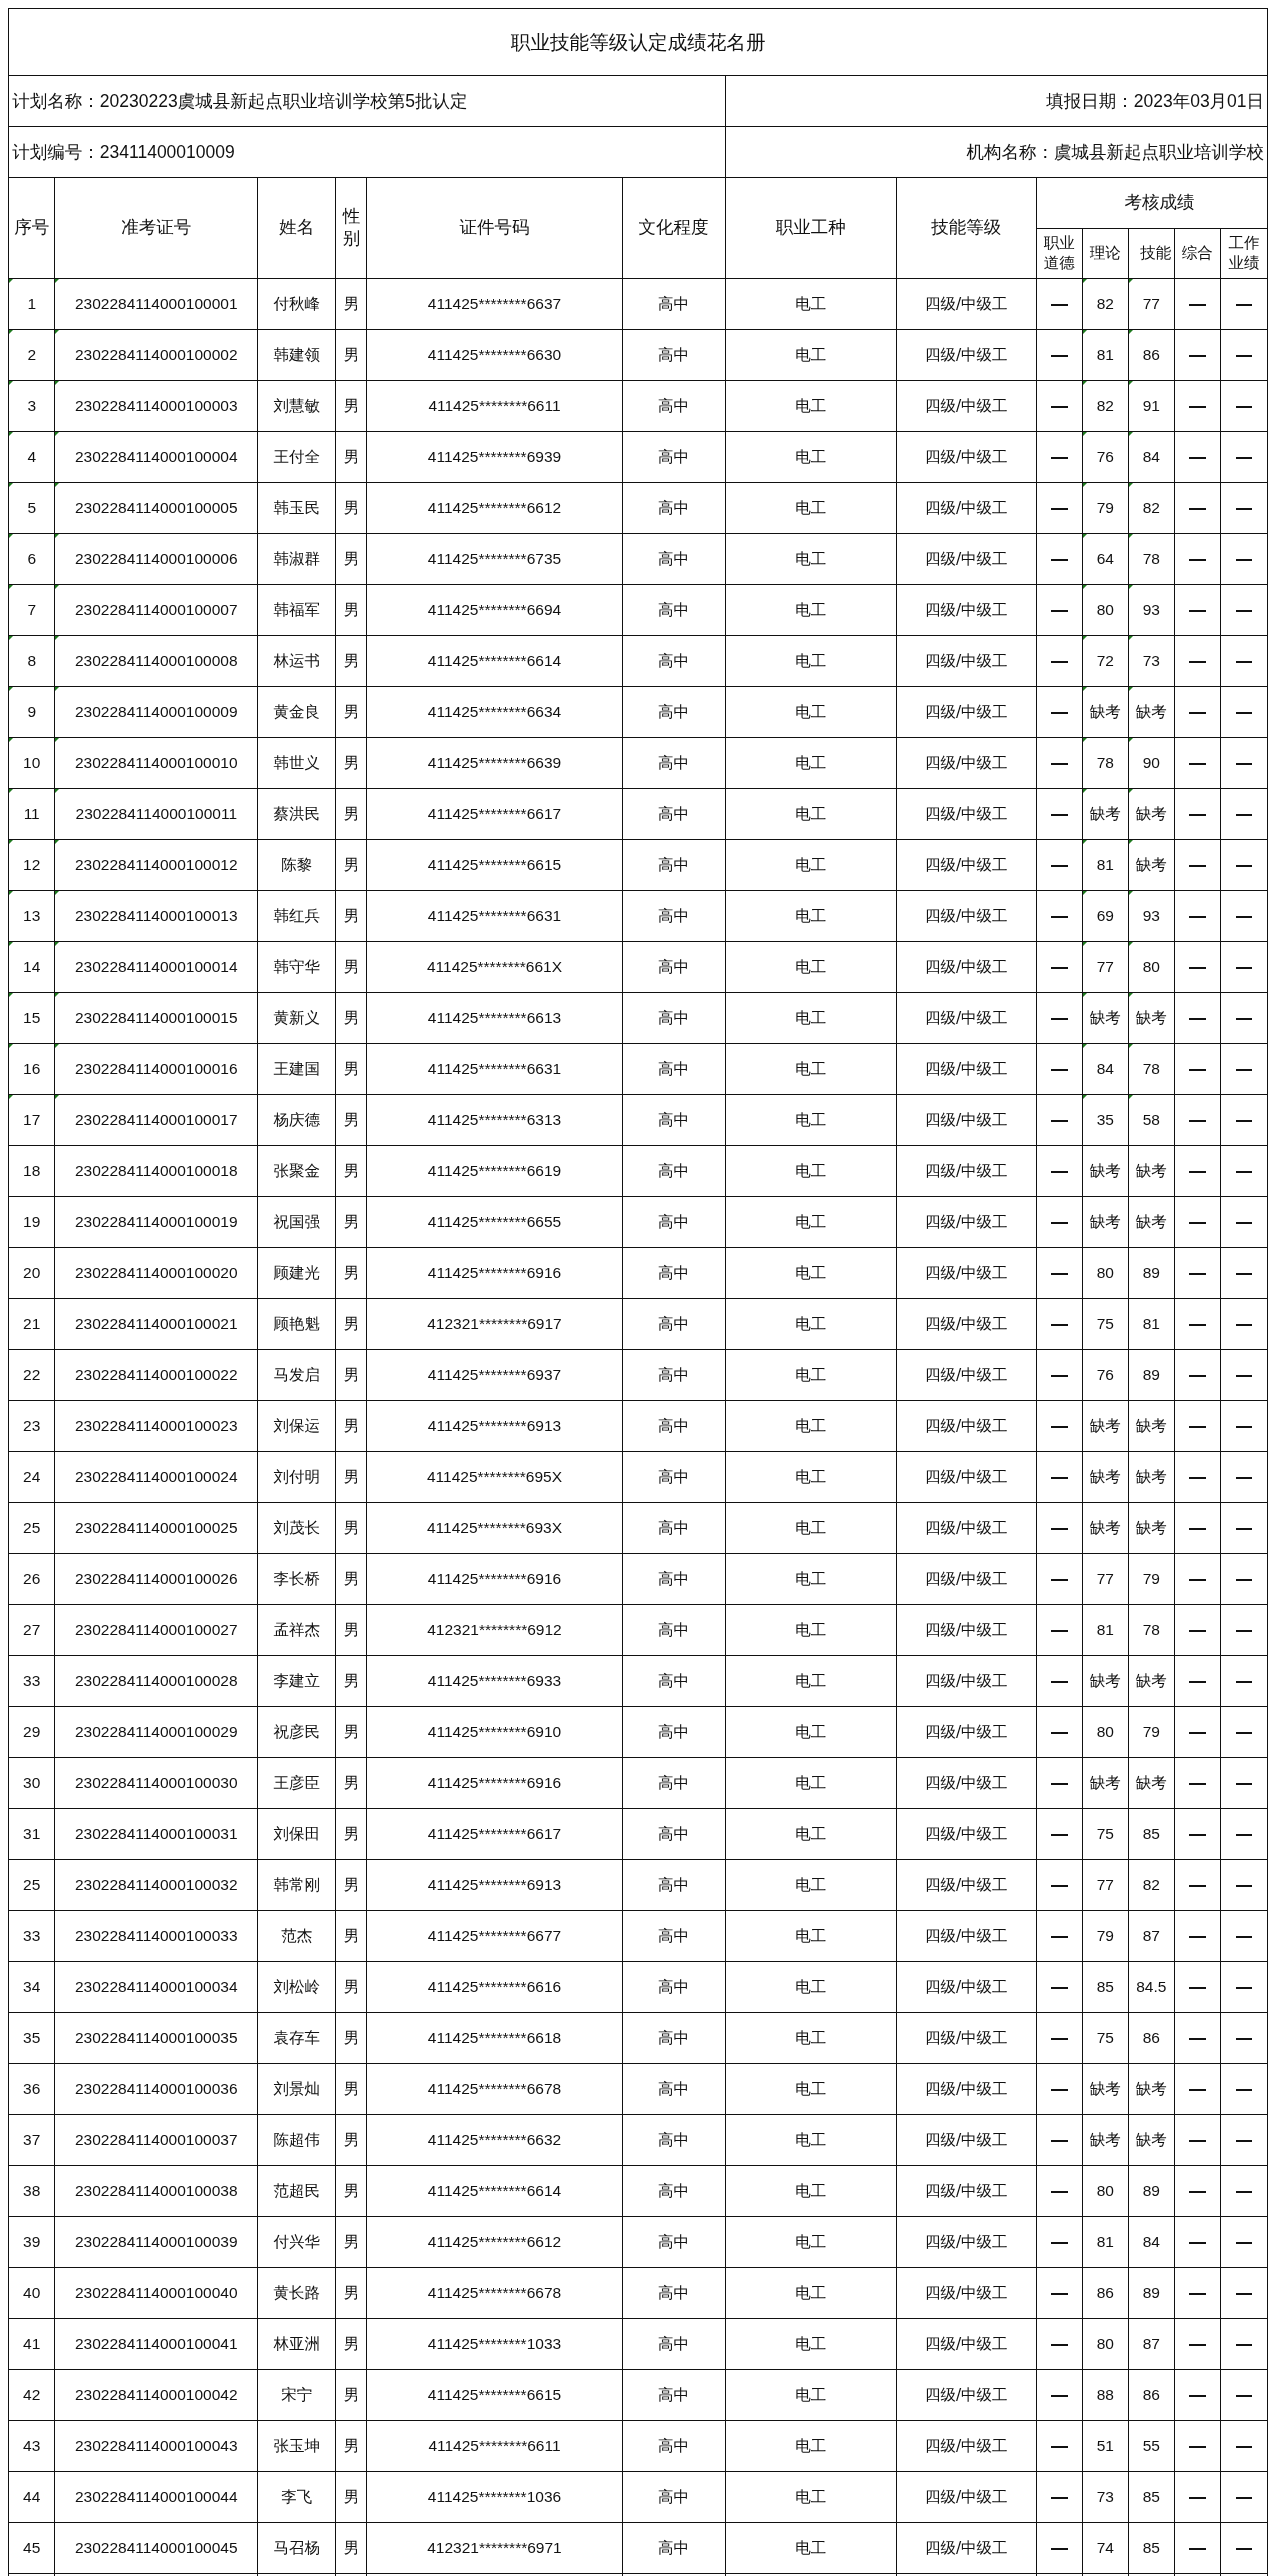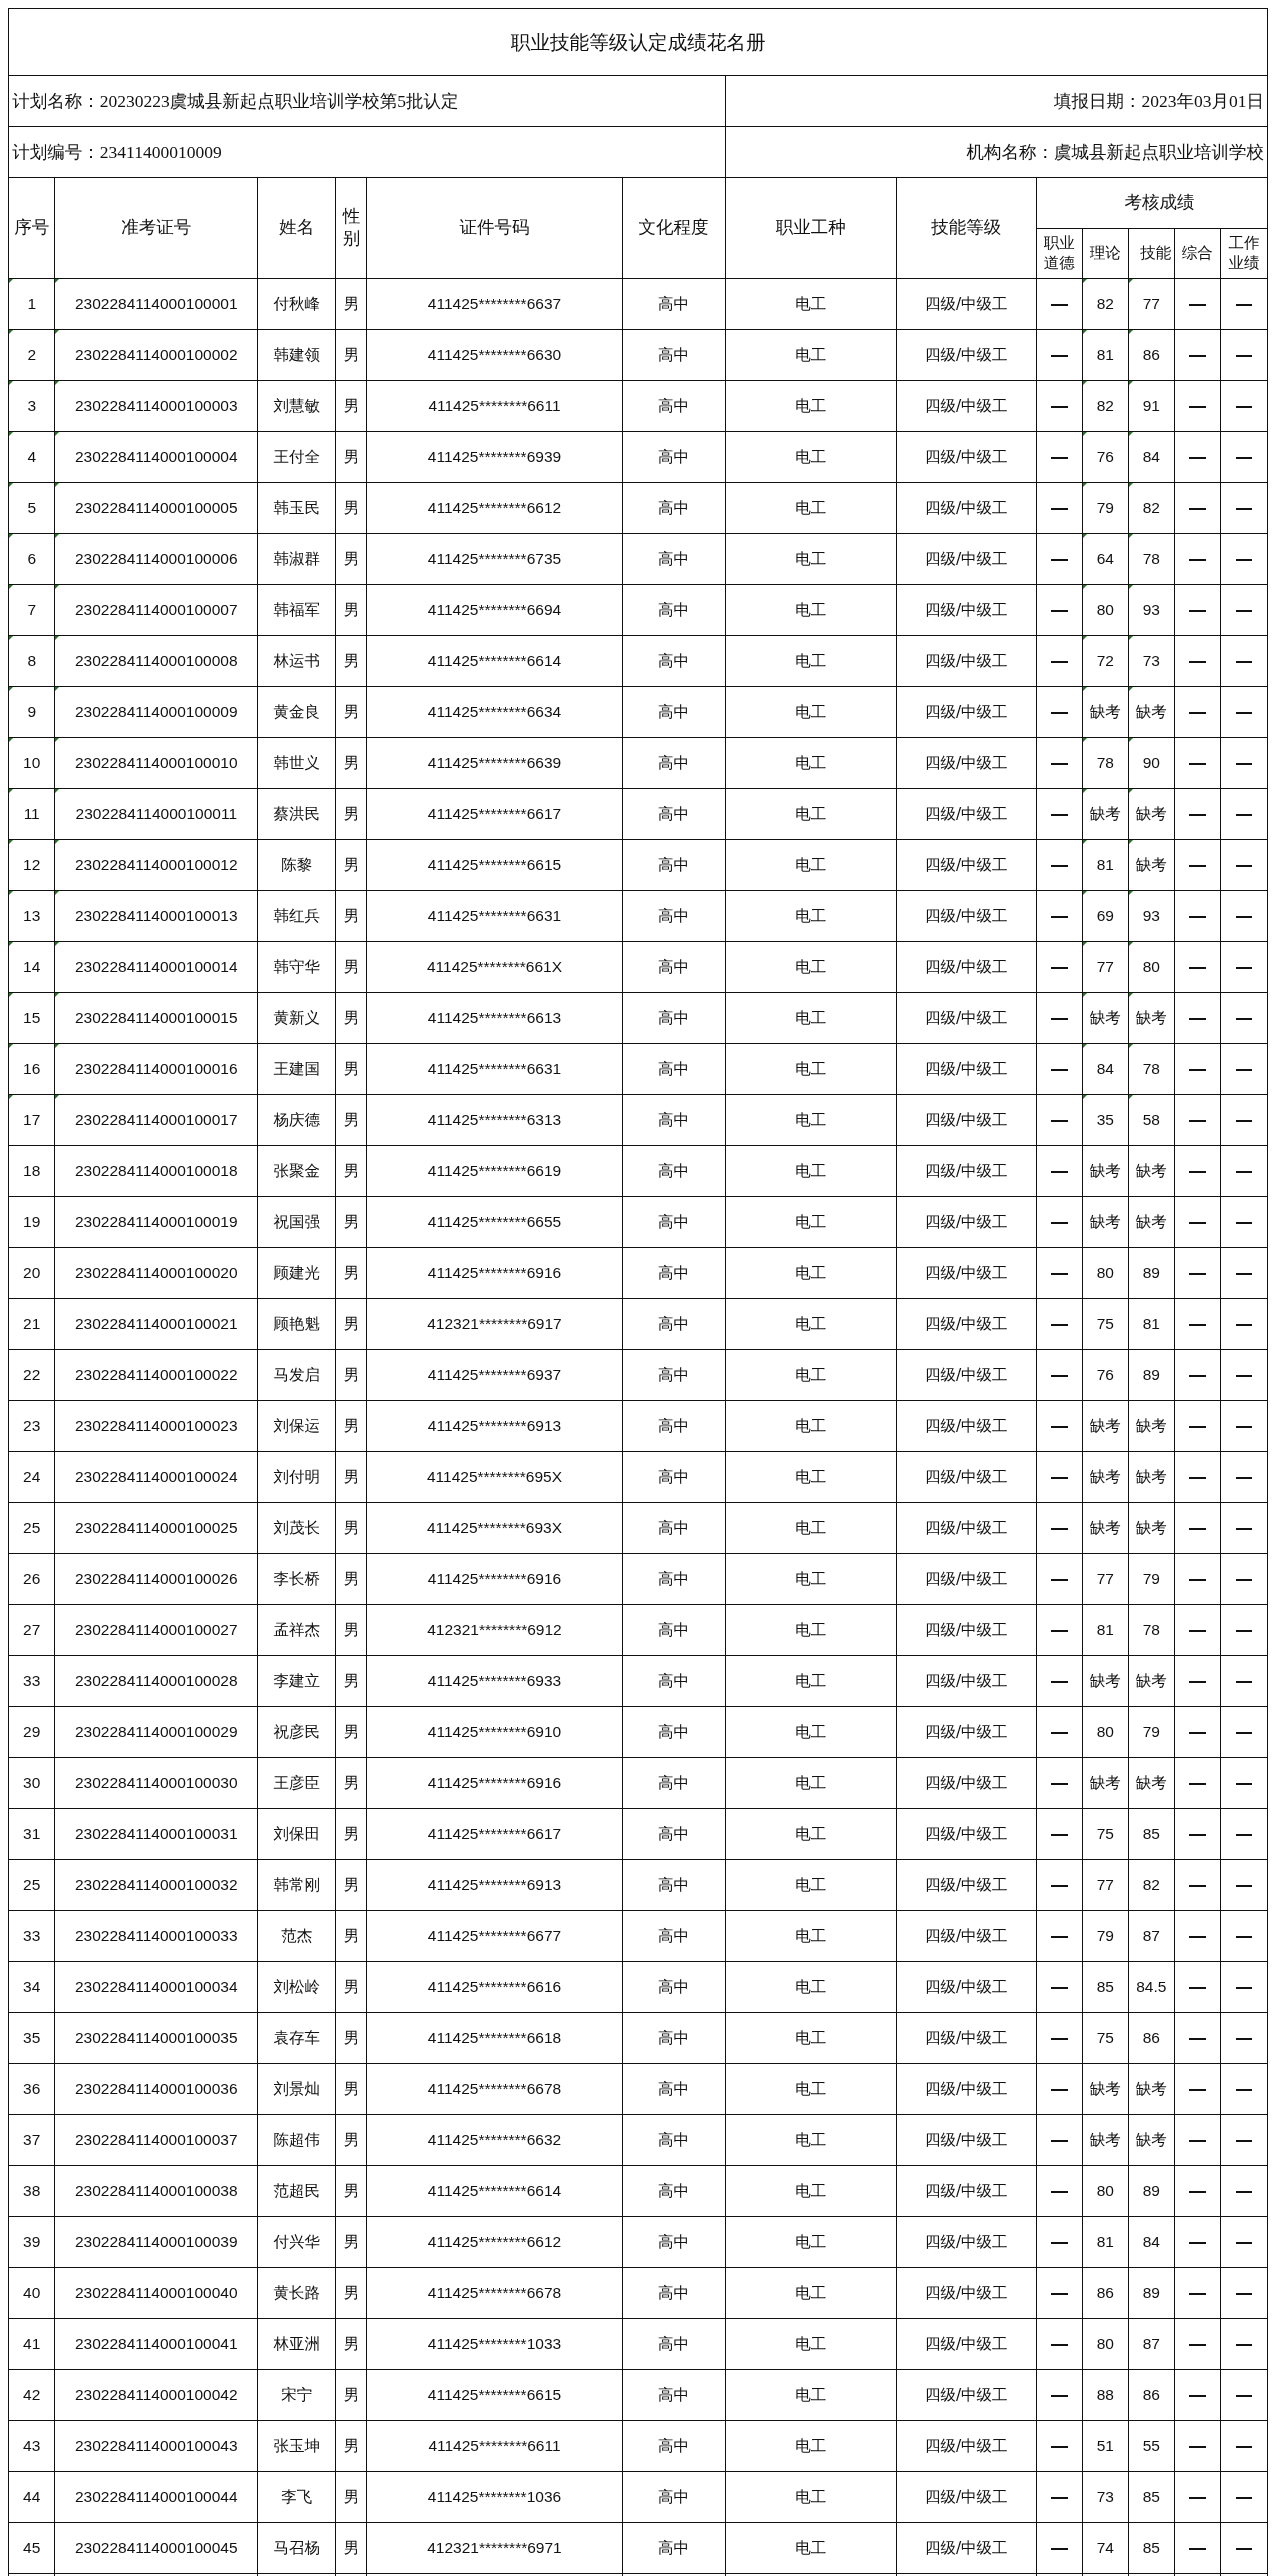--- a/index.html
+++ b/index.html
@@ -6,21 +6,21 @@
   body { width: 1277px; height: 3433px; position: relative; overflow: hidden;
          font-family: "DejaVu Sans", "Liberation Sans", sans-serif; color: #111; }
   .sheet { position: absolute; left: 8.2px; top: 8.2px; width: 1260px; }
   table { border-collapse: collapse; table-layout: fixed; width: 1260px; }
   td, th { border: 0.8px solid #111; padding: 0; text-align: center; vertical-align: middle;
            font-weight: normal; position: relative; overflow: hidden; white-space: nowrap; }
   .thick-top td, .thick-top th { border-top: 1.5px solid #111; }
   .title-cell { height: 66px; font-size: 19.6px; border-top: 1.5px solid #111; text-align: center; }
   .info-cell { height: 50px; font-size: 17.5px; text-align: left; padding-left: 3.1px; border-top: 1.5px solid #111; }
   .info-cell.right { text-align: right; padding-right: 3.1px; padding-left: 16px; }
-  .info-cell .num { font-family: Liberation Serif, serif; }
+  .info-cell .num { font-family: Liberation Sans, sans-serif; }
   .hdr { font-size: 17.5px; line-height: 1.25; }
   .hdr.main { height: 50px; padding-left: 15px; }
   .hdr.sub { height: 49px; font-size: 15.5px; white-space: normal; word-break: break-all; }
   .hdr.vert { white-space: normal; width: 1em; margin-left: 17px; }
   tr.data td { height: 50px; font-size: 15.5px; }
   td.mono { font-family: "Liberation Sans", sans-serif; font-size: 16.5px; }
   td.cjk { font-family: "DejaVu Sans", sans-serif; font-size: 15.5px; }
   .flag::before { content: ""; position: absolute; left: 0; top: 0; width: 0; height: 0;
                   border-top: 4.6px solid #1e7a1e; border-right: 4.6px solid transparent; }
   .dash { display: inline-block; width: 16.5px; height: 1.5px; background: #111; vertical-align: middle; }

